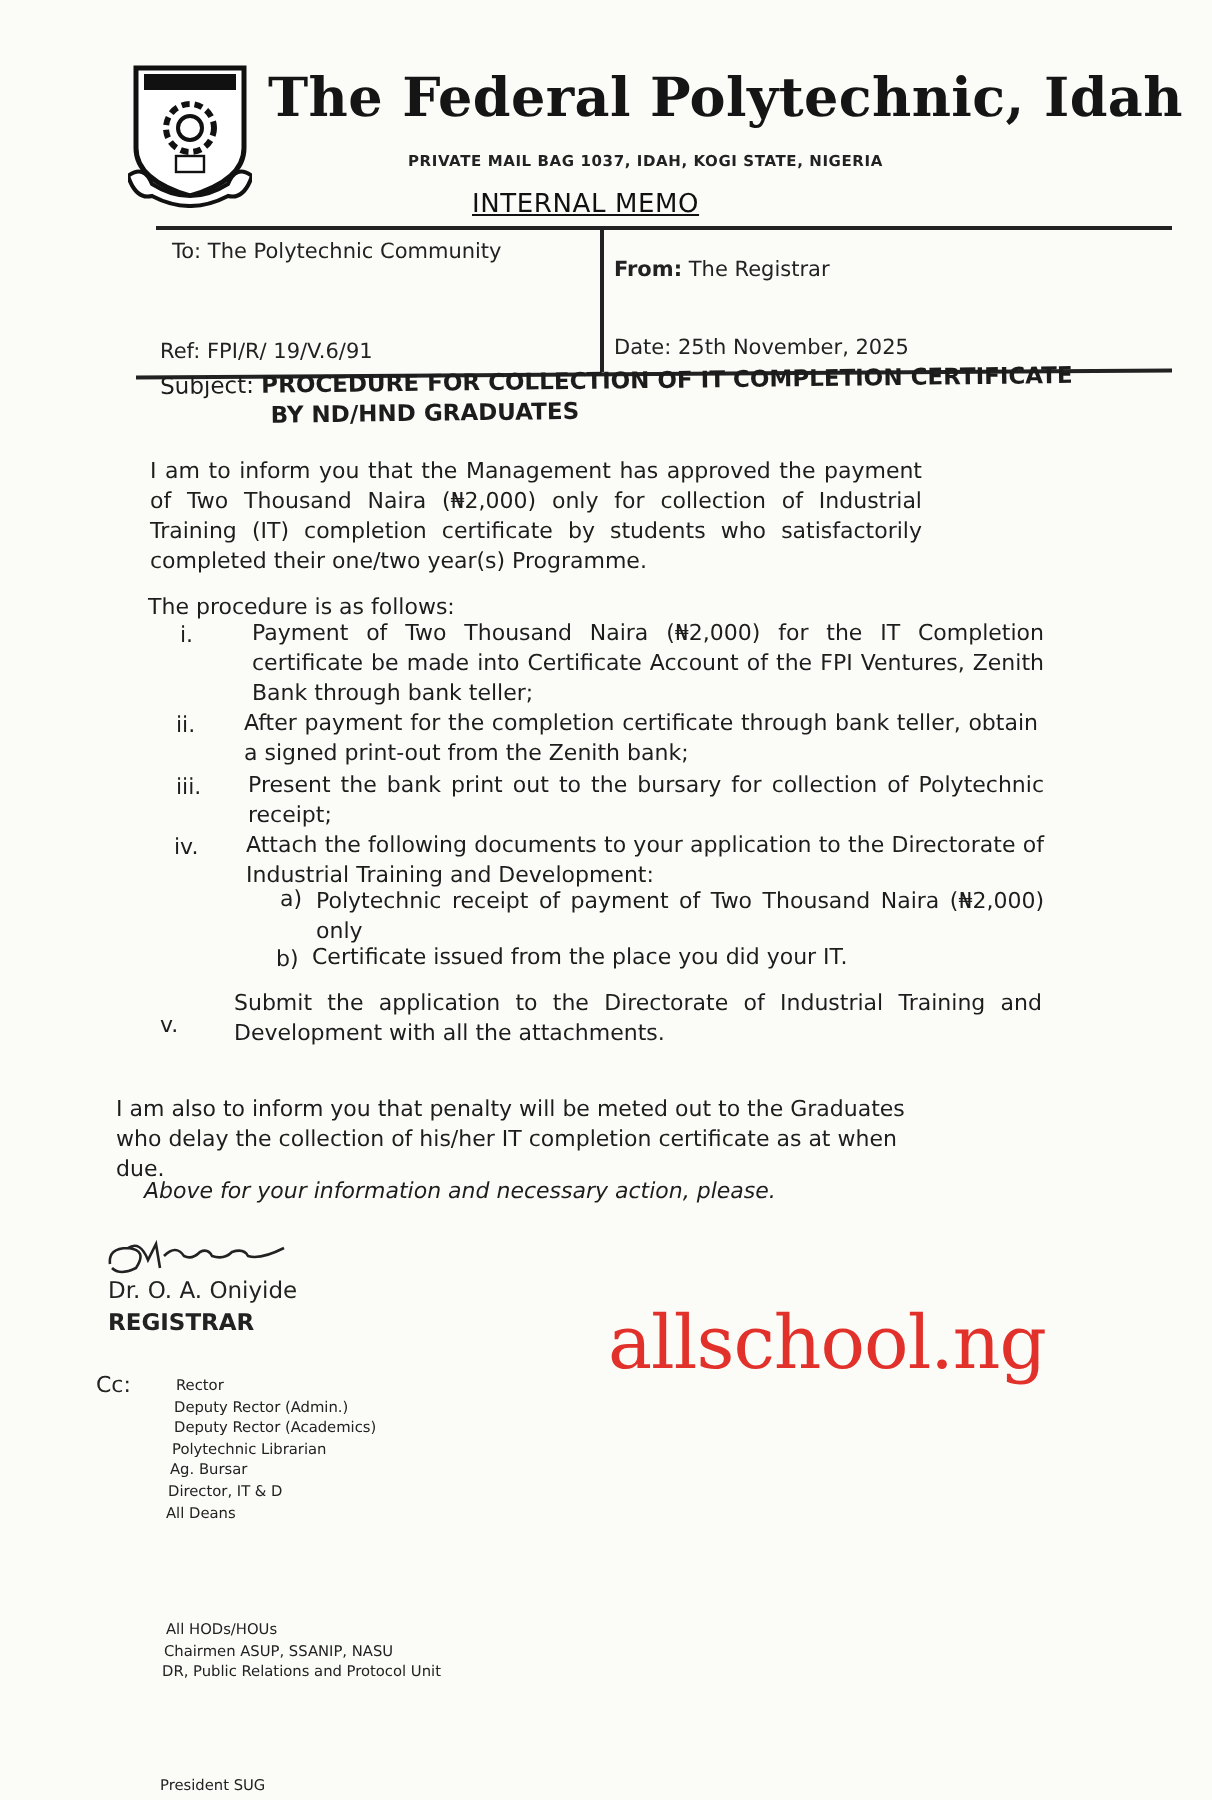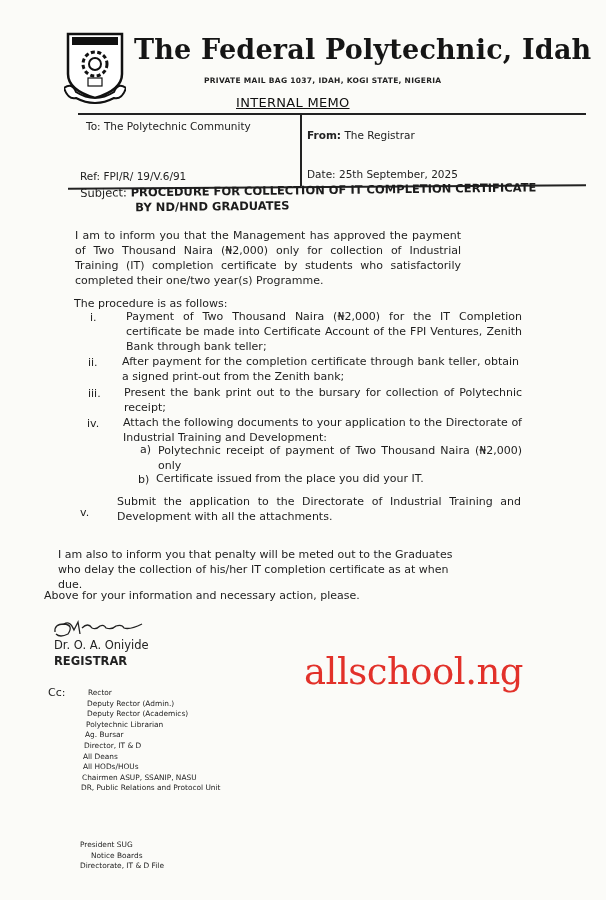--- a/index.html
+++ b/index.html
@@ -48,21 +48,21 @@
   <div class="rule" style="left:78px;top:113px;width:508px;"></div>
   <div class="vrule" style="left:300px;top:114px;height:72px;"></div>
   <div class="rule" style="left:68px;top:186px;width:518px;transform:rotate(-0.4deg);"></div>
 
   <div class="cell" style="left:86px;top:120px;">To: The Polytechnic Community</div>
   <div class="cell" style="left:307px;top:129px;">
     <span style="font-weight:bold;">From:</span>
     <span>The Registrar</span>
   </div>
   <div class="cell" style="left:80px;top:170px;">Ref: FPI/R/ 19/V.6/91</div>
-  <div class="cell" style="left:307px;top:168px;">Date: 25th September, 2025</div>
+  <div class="cell" style="left:307px;top:168px;">Date: 25th November, 2025</div>
 
   <div class="subject">
     <span>Subject: </span><b>PROCEDURE FOR COLLECTION OF IT COMPLETION CERTIFICATE</b>
     <span class="l2">BY ND/HND GRADUATES</span>
   </div>
 
   <div class="para" style="left:75px;top:228px;width:386px;">I am to inform you that the Management has approved the payment of Two Thousand Naira (₦2,000) only for collection of Industrial Training (IT) completion certificate by students who satisfactorily completed their one/two year(s) Programme.</div>
 
   <div class="para" style="left:74px;top:296px;">The procedure is as follows:</div>
 
@@ -82,38 +82,38 @@
   <div class="item" style="left:158px;top:443px;width:364px;">Polytechnic receipt of payment of Two Thousand Naira (₦2,000) only</div>
 
   <div class="num" style="left:138px;top:473px;">b)</div>
   <div class="item" style="left:156px;top:471px;width:366px;">Certificate issued from the place you did your IT.</div>
 
   <div class="num" style="left:80px;top:506px;">v.</div>
   <div class="item" style="left:117px;top:494px;width:404px;">Submit the application to the Directorate of Industrial Training and Development with all the attachments.</div>
 
   <div class="para" style="left:58px;top:547px;width:400px;text-align:left;">I am also to inform you that penalty will be meted out to the Graduates who delay the collection of his/her IT completion certificate as at when due.</div>
 
-  <div class="para" style="left:44px;top:588px;text-align:center;">Above for your information and necessary action, please.</div>
+  <div class="para" style="left:72px;top:588px;text-align:center;font-style:italic;">Above for your information and necessary action, please.</div>
 
   <svg class="sig" viewBox="0 0 95 22">
     <path d="M3 14 Q2 6 12 6 Q22 7 16 16 Q8 20 4 16 M12 6 Q18 2 22 12 L26 4 L28 16 M30 10 Q36 4 40 10 Q44 12 48 8 Q52 6 54 10 Q60 12 64 8 Q70 6 72 10 Q78 12 90 6" fill="none" stroke="#222" stroke-width="1.3"></path>
   </svg>
   <div class="signame">Dr. O. A. Oniyide</div>
   <div class="sigtitle">REGISTRAR</div>
 
   <div class="cc-label">Cc:</div>
   <div class="cc-list">
     <div style="padding-left:8px;">Rector</div>
     <div style="padding-left:7px;">Deputy Rector (Admin.)</div>
     <div style="padding-left:7px;">Deputy Rector (Academics)</div>
     <div style="padding-left:6px;">Polytechnic Librarian</div>
     <div style="padding-left:5px;">Ag. Bursar</div>
     <div style="padding-left:4px;">Director, IT &amp; D</div>
     <div style="padding-left:3px;">All Deans</div>
-    <div style="padding-left:3px;">All HODs/HOUs</div>
+    <div style="padding-left:3px;margin-top:48px;">All HODs/HOUs</div>
     <div style="padding-left:2px;">Chairmen ASUP, SSANIP, NASU</div>
     <div style="padding-left:1px;">DR, Public Relations and Protocol Unit</div>
     <div style="padding-left:0px;margin-top:46px;">President SUG</div>
     <div style="padding-left:11px;">Notice Boards</div>
     <div style="padding-left:0px;">Directorate, IT &amp; D File</div>
   </div>
 
   <div class="watermark" style="color: rgb(226, 49, 42);">allschool.ng</div>
 </div>
 

